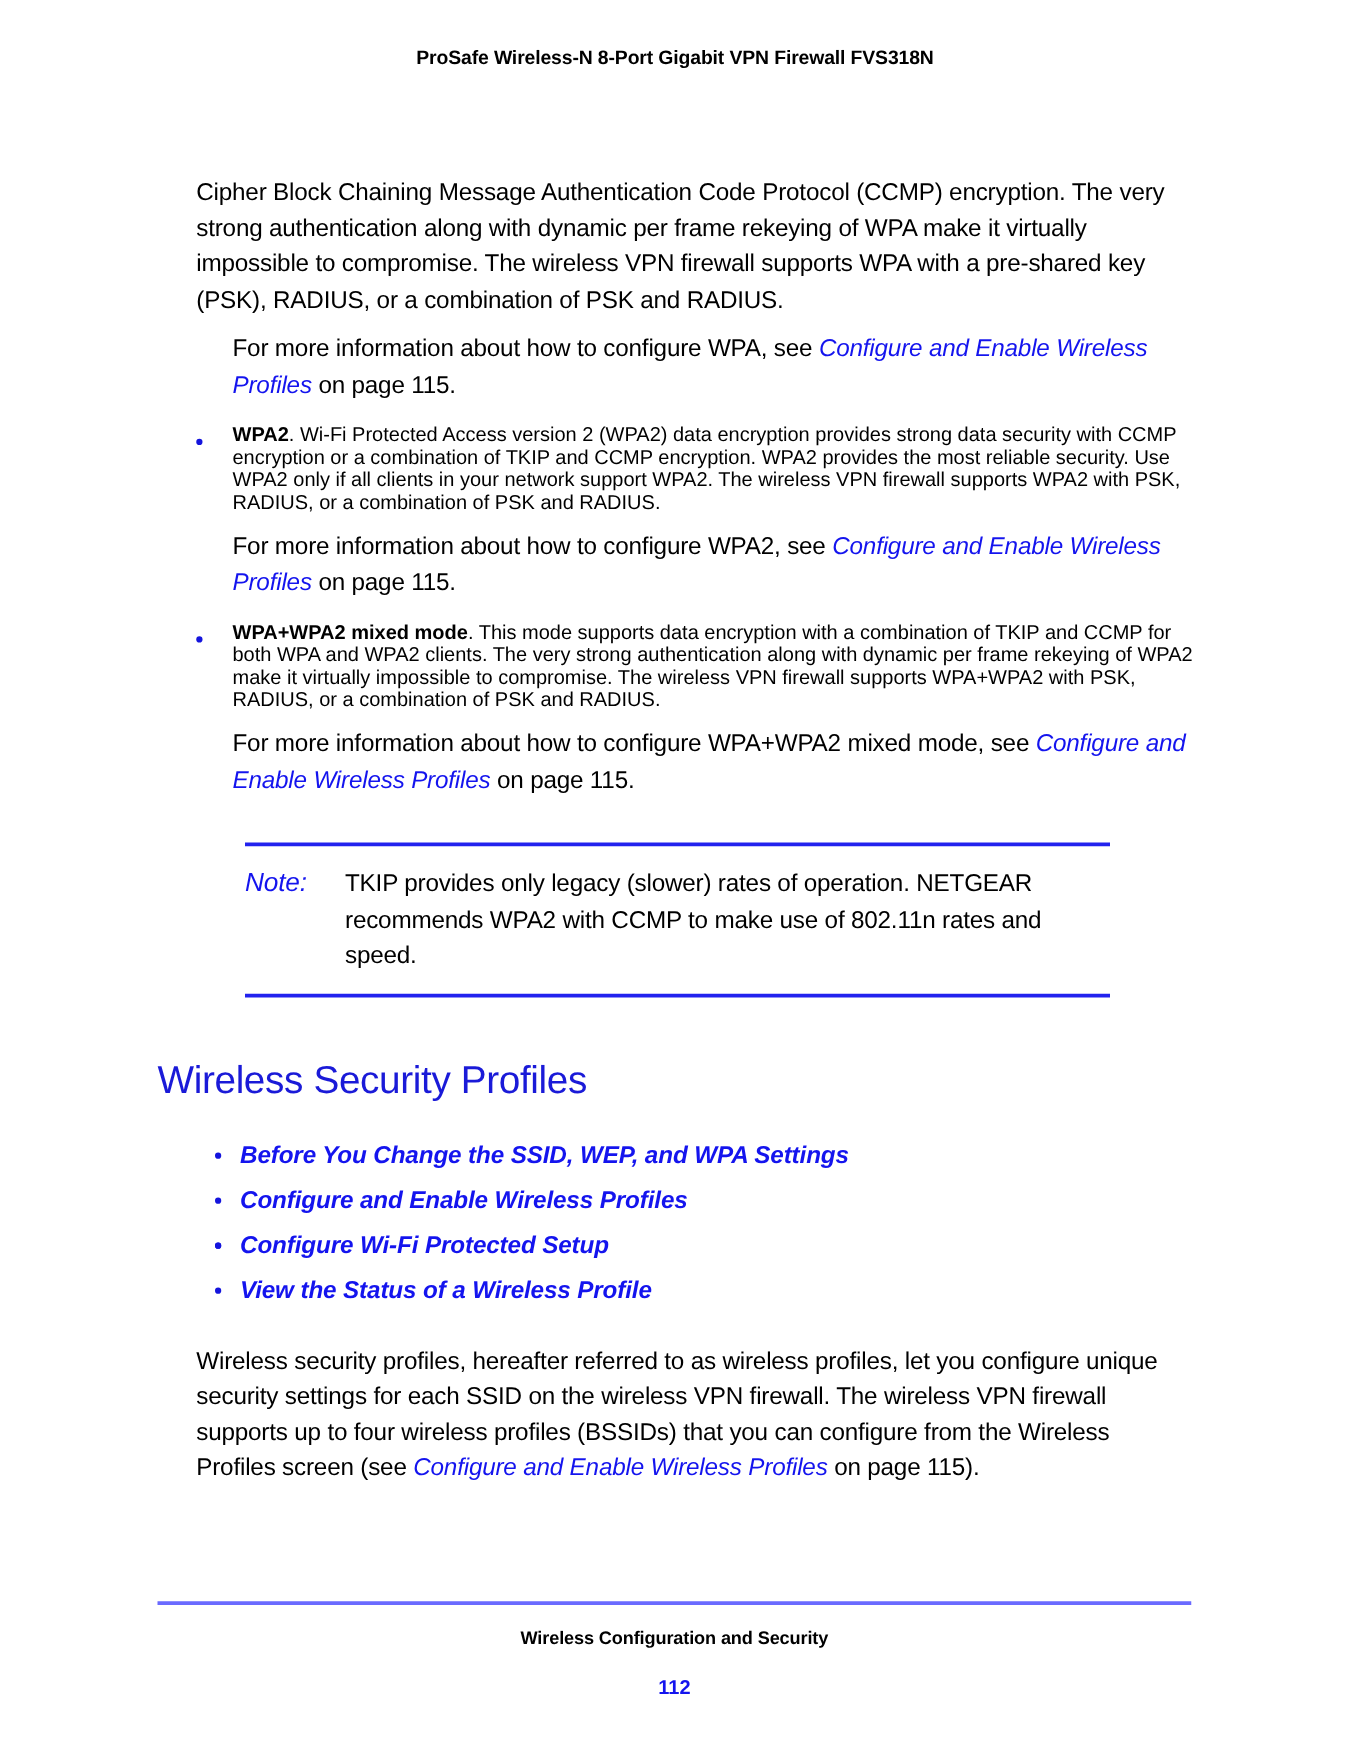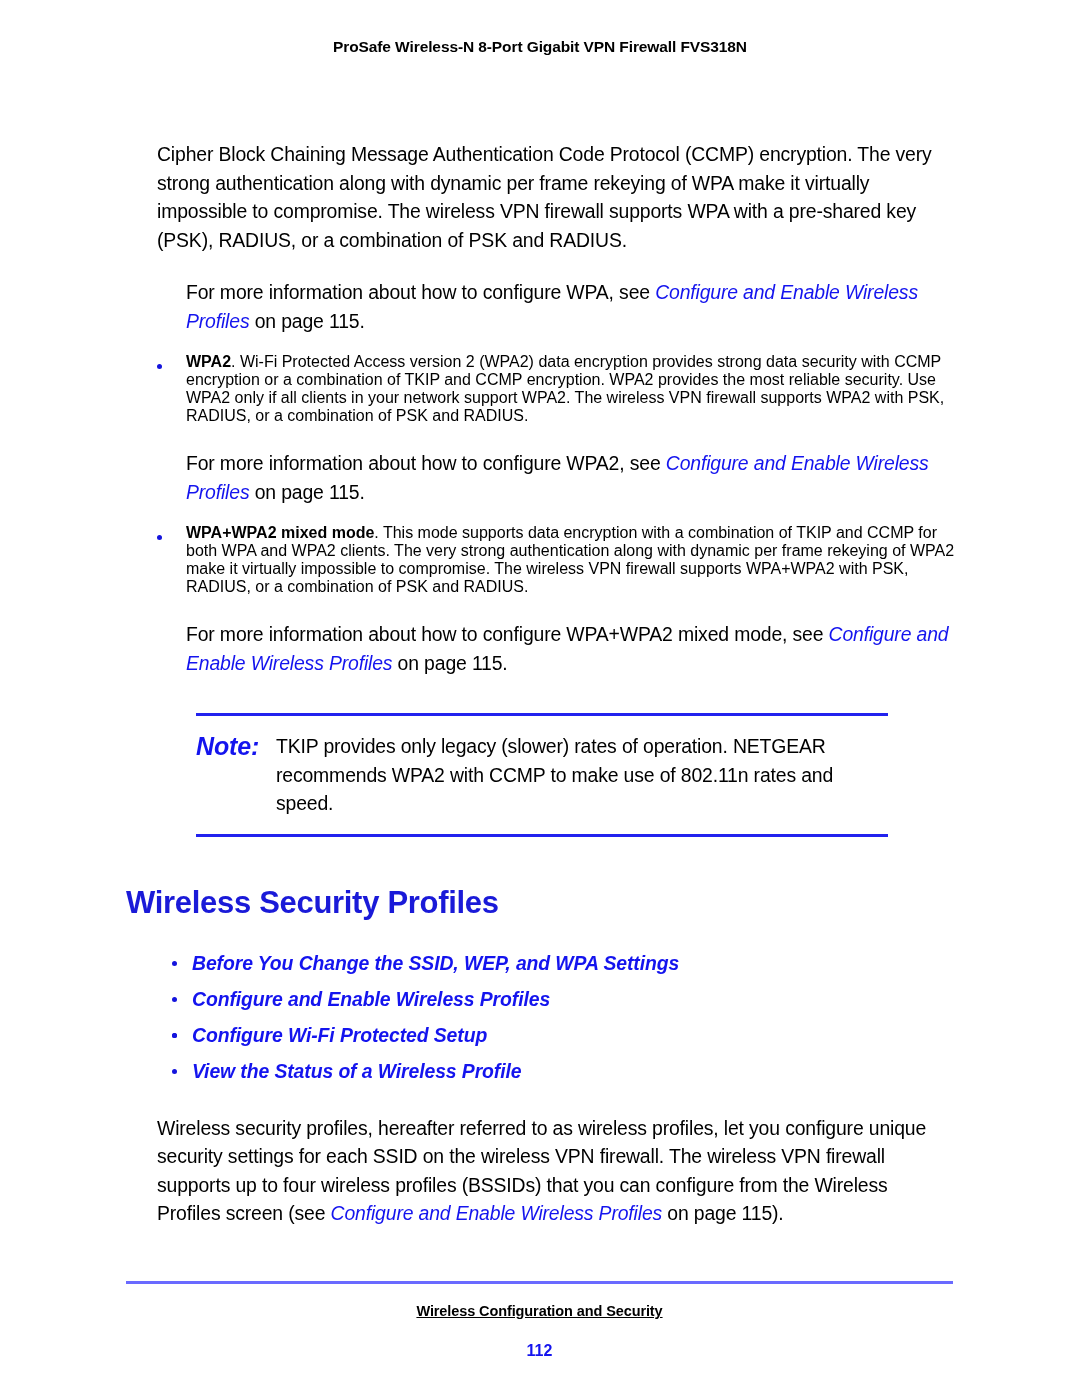--- a/index.html
+++ b/index.html
@@ -56,21 +56,21 @@
 
   
   .body-para {
     margin-left: 31px;
     width: 798px;
   }
 
   .sub-para {
     margin-left: 60px;
     width: 769px;
-    margin-top: 24px;
+    margin-top: 11px;
   }
 
   
   .bullet-item {
     position: relative;
     margin-left: 31px;
     padding-left: 29px;
     width: 798px;
     margin-top: 18px;
     box-sizing: border-box;
@@ -115,31 +115,31 @@
     padding-left: 80px;
     font-size: 19.4px;
     line-height: 28.5px;
     letter-spacing: -0.15px;
   }
   .note-label {
     position: absolute;
     left: 0;
     top: 0;
     color: #1414ee;
-    font-weight: bold;
+    font-weight: normal;
     font-style: italic;
-    font-size: 25px;
+    font-size: 21px;
   }
 
   
   .section-heading {
     margin-top: 46px;
     margin-left: 0px;
     font-size: 31px;
-    font-weight: bold;
+    font-weight: normal;
     color: #1a1ad8;
     letter-spacing: -0.3px;
     line-height: 40px;
   }
 
   
   .link-list {
     margin-top: 26px;
     margin-left: 46px;
   }
@@ -184,21 +184,20 @@
     width: 100%;
     background: #6a6aff;
   }
   .footer-title {
     margin-top: 19px;
     text-align: center;
     font-size: 14.5px;
     font-weight: bold;
     color: #000000;
     letter-spacing: -0.1px;
-    text-decoration: underline;
   }
   .footer-pageno {
     margin-top: 23px;
     text-align: center;
     font-size: 16px;
     font-weight: bold;
     color: #1414ee;
   }
 </style>
 </head>

